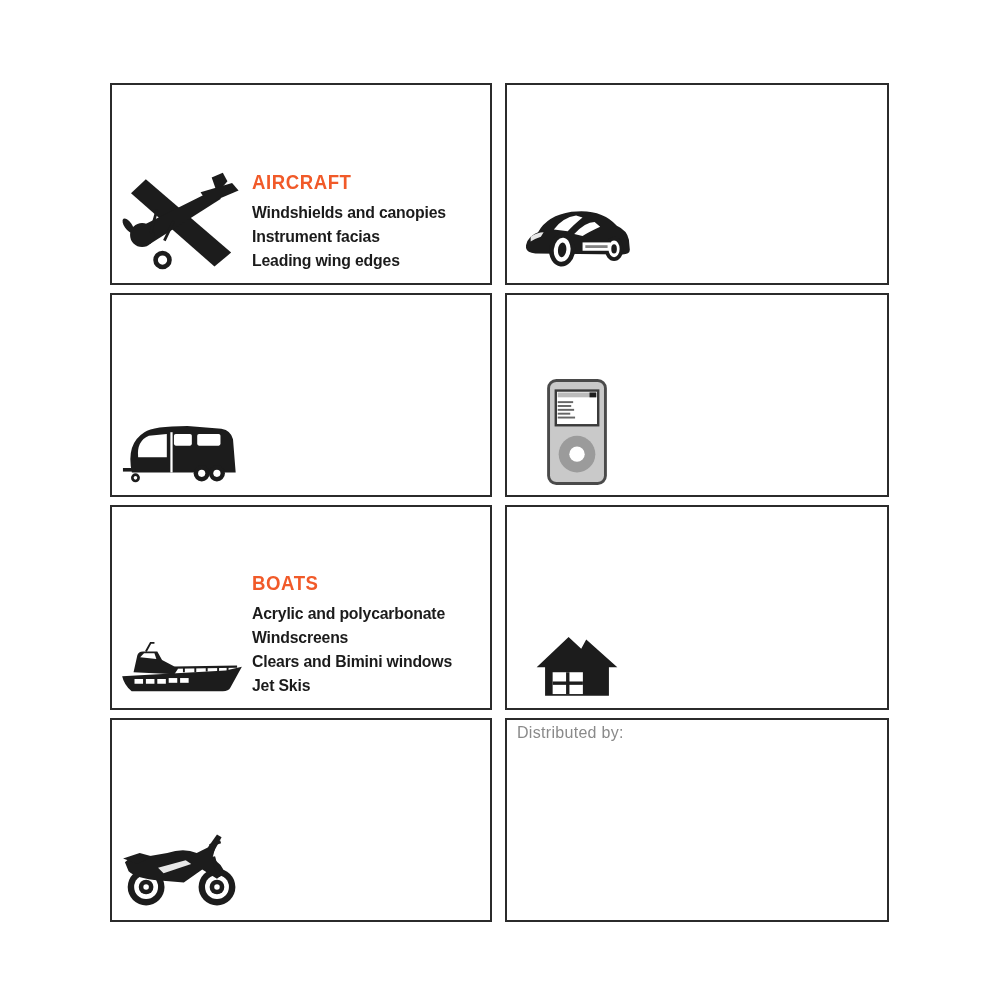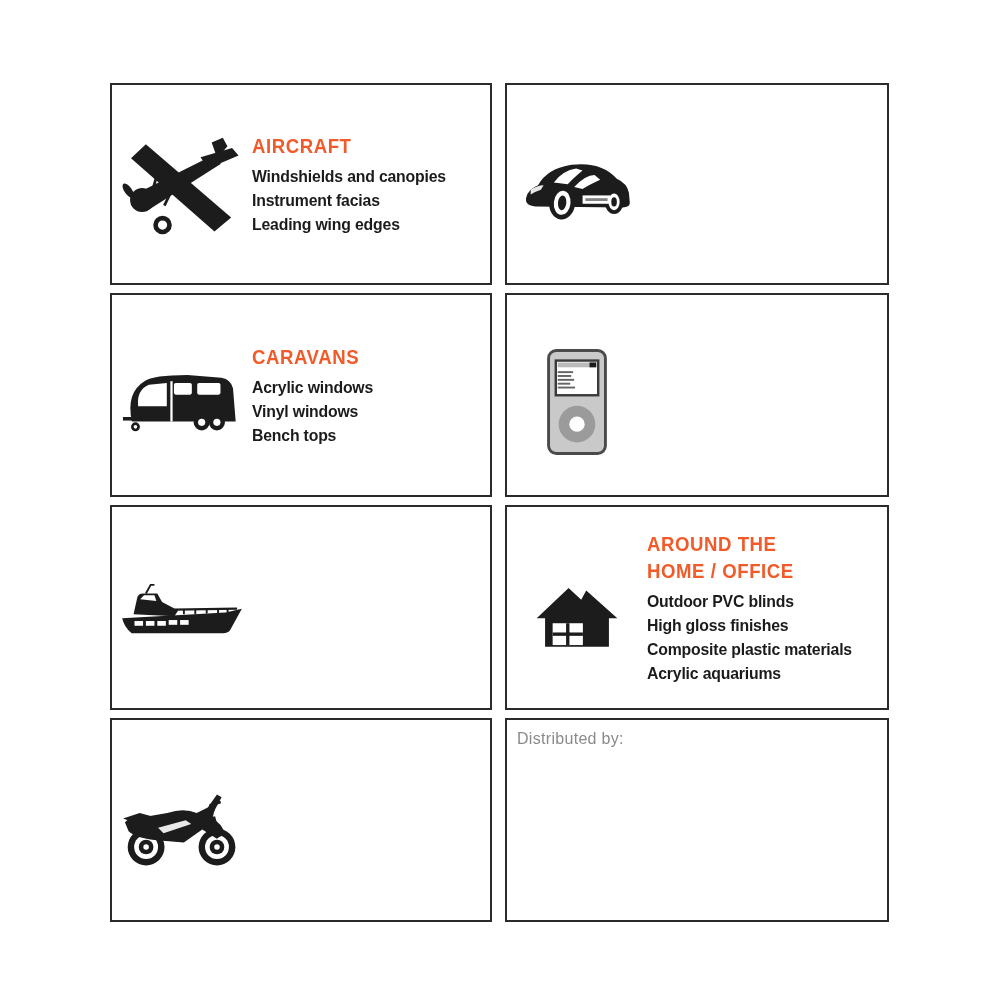--- a/index.html
+++ b/index.html
@@ -2,28 +2,28 @@
 <html><head>
 <meta charset="utf-8">
 <style>
   html,body{margin:0;padding:0;background:#ffffff;}
   .page{position:relative;width:1000px;height:1000px;background:#ffffff;overflow:hidden;
         font-family:"Liberation Sans",sans-serif;}
   .grid{position:absolute;left:110px;top:83px;width:779px;height:839px;
         display:grid;grid-template-columns:382px 384px;grid-template-rows:202px 204px 205px 204px;
         column-gap:13px;row-gap:8px;}
   .card{background:#ffffff;border:2px solid #2b2b2b;box-sizing:border-box;
-        display:flex;align-items:center;padding:10px 8px 10px 0;}
+        display:flex;align-items:flex-end;padding:10px 8px 10px 0;}
   .icon-col{width:140px;flex:0 0 140px;display:flex;justify-content:center;}
   .text-col{flex:1;min-width:0;padding-top:1px;}
   .title{font-weight:800;font-size:20px;line-height:27px;color:#f15a29;letter-spacing:.6px;
          margin:0 0 5px 0;white-space:pre-line;transform:scaleX(.93);transform-origin:left top;}
   .item{font-weight:700;font-size:17px;line-height:24px;color:#1b1b1b;letter-spacing:-.2px;
         transform:scaleX(.93);transform-origin:left top;white-space:nowrap;}
-  .dist-card{display:block;padding:10px 10px;}
+  .dist-card{display:block;padding:4px 10px;}
   .dist-label{font-weight:400;font-size:16px;color:#8a8a8a;letter-spacing:.3px;}
   svg{display:block;}
 </style>
 </head>
 <body>
 
 <div class="page">
   <div class="grid">
 
     <div class="card">
@@ -80,26 +80,20 @@
           <rect x="83" y="19" width="26" height="13" rx="2" fill="#fff"></rect>
           <rect x="53" y="17" width="2.5" height="45" fill="#fff"></rect>
           <circle cx="88" cy="63" r="9" fill="#1c1c1c"></circle>
             <circle cx="88" cy="63" r="4" fill="#fff"></circle>
           <circle cx="105" cy="63" r="9" fill="#1c1c1c"></circle>
             <circle cx="105" cy="63" r="4" fill="#fff"></circle>
           <circle cx="14" cy="68" r="5" fill="#1c1c1c"></circle>
             <circle cx="14" cy="68" r="2" fill="#fff"></circle>
         </svg>
       </div>
-      <div class="text-col">
-        <h2 class="title">CARAVANS</h2>
-        <div class="item">Acrylic windows</div>
-        <div class="item">Vinyl windows</div>
-        <div class="item">Bench tops</div>
-      </div>
     </div>
 
     <div class="card">
       <div class="icon-col" style="padding-top:13px">
         <svg viewBox="0 0 62 110" width="60" height="106" aria-hidden="true">
           <rect x="1.5" y="1.5" width="59" height="107" rx="8" fill="#c9c9c9" stroke="#4a4a4a" stroke-width="3"></rect>
           <rect x="9" y="12" width="44" height="36" fill="#fff" stroke="#3a3a3a" stroke-width="2.5"></rect>
           <rect x="11" y="14" width="40" height="5" fill="#bbbbbb"></rect>
           <rect x="44" y="14" width="7" height="5" fill="#1c1c1c"></rect>
           <g fill="#666666">
@@ -126,38 +120,37 @@
             <rect x="28" y="40" width="9" height="5"></rect>
             <rect x="40" y="40" width="9" height="5"></rect>
             <rect x="52" y="39" width="9" height="5"></rect>
             <rect x="64" y="39" width="9" height="5"></rect>
           </g>
           <path d="M58 28 L124 27" stroke="#1c1c1c" stroke-width="2.5" fill="none"></path>
           <path d="M68 28 V33 M80 28 V33 M92 28 V32 M104 27 V32 M114 27 V31" stroke="#1c1c1c" stroke-width="2" fill="none"></path>
           <path d="M28 11 L33 2 L37 2" stroke="#1c1c1c" stroke-width="2" fill="none"></path>
         </svg>
       </div>
+      <div class="text-col">
+        <h2 class="title">BOATS</h2>
+        <div class="item">Acrylic and polycarbonate</div>
+        <div class="item">Windscreens</div>
+        <div class="item">Clears and Bimini windows</div>
+        <div class="item">Jet Skis</div>
+      </div>
     </div>
 
     <div class="card">
       <div class="icon-col" style="padding-top:13px">
         <svg viewBox="0 0 100 82" width="84" height="70" aria-hidden="true">
           <path fill="#1c1c1c" d="M2 46 L40 10 L55 24 L61 13 L98 46 L88 46 L88 80 L12 80 L12 46 Z"></path>
           <rect x="21" y="52" width="36" height="26" fill="#fff"></rect>
           <rect x="37" y="52" width="4" height="26" fill="#1c1c1c"></rect>
           <rect x="21" y="63" width="36" height="4" fill="#1c1c1c"></rect>
         </svg>
-      </div>
-      <div class="text-col">
-        <h2 class="title">AROUND THE
-HOME / OFFICE</h2>
-        <div class="item">Outdoor PVC blinds</div>
-        <div class="item">High gloss finishes</div>
-        <div class="item">Composite plastic materials</div>
-        <div class="item">Acrylic aquariums</div>
       </div>
     </div>
 
     <div class="card">
       <div class="icon-col" style="padding-top:18px">
         <svg viewBox="0 0 132 88" width="122" height="81" aria-hidden="true">
           <circle cx="27" cy="63" r="20" fill="#1c1c1c"></circle>
             <circle cx="27" cy="63" r="13" fill="#fff"></circle>
           <circle cx="27" cy="63" r="8" fill="#1c1c1c"></circle>
             <circle cx="27" cy="63" r="3" fill="#fff"></circle>

